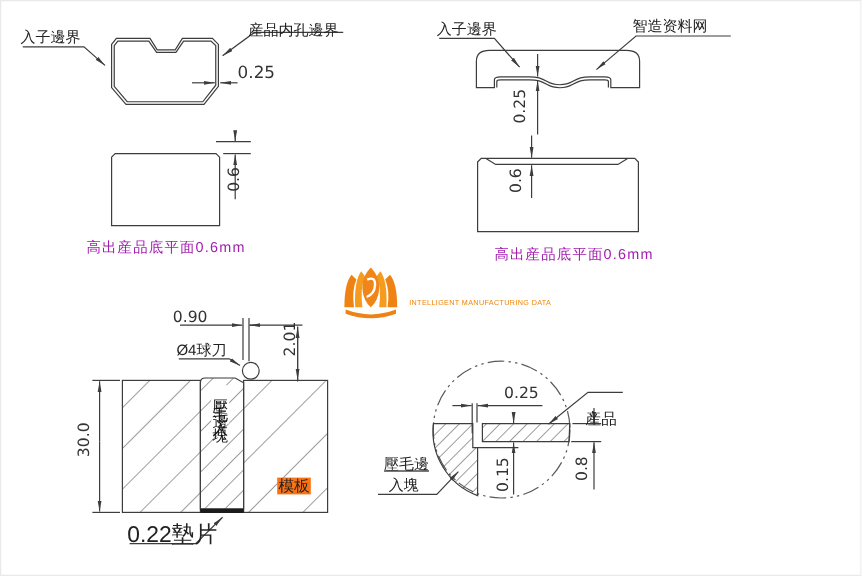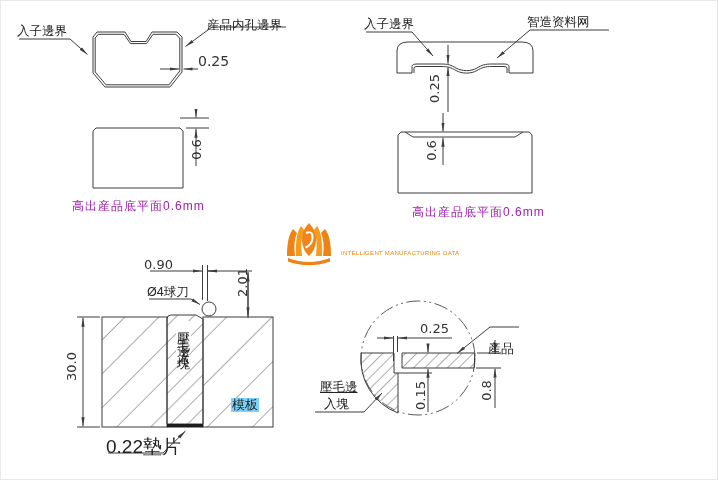--- a/index.html
+++ b/index.html
@@ -9,21 +9,21 @@
     box-shadow: inset 0 0 0 1px #e9e9e9;
     overflow:hidden;
   }
   .lbl{position:absolute;color:#222;font-size:12.5px;line-height:1.05;white-space:nowrap;}
   .dim{position:absolute;color:#333;font-size:13px;line-height:1;white-space:nowrap;
        font-family:"DejaVu Sans","Liberation Sans",sans-serif;}
   .vdim{position:absolute;color:#333;font-size:13px;line-height:1;text-align:center;
         transform:rotate(-90deg);transform-origin:center;
         font-family:"DejaVu Sans","Liberation Sans",sans-serif;}
   .caption{position:absolute;color:#a21caf;font-size:12px;letter-spacing:1px;white-space:nowrap;}
-  .whitebg{background:#7dd3fc;padding:0 1px;}
+  .whitebg{background:#f97316;padding:0 1px;}
   .vtext{
     position:absolute;writing-mode:vertical-rl;text-orientation:upright;
     color:#111;font-size:13px;letter-spacing:6px;background:#fff;
     padding:1px 1px;line-height:1;
   }
   .wm-title{position:absolute;color:#f08300;font-size:23px;font-weight:bold;
             letter-spacing:2px;white-space:nowrap;}
   .wm-sub{position:absolute;color:#f08300;font-size:6px;letter-spacing:0.3px;white-space:nowrap;}
   svg{position:absolute;left:0;top:0;}
 </style>

